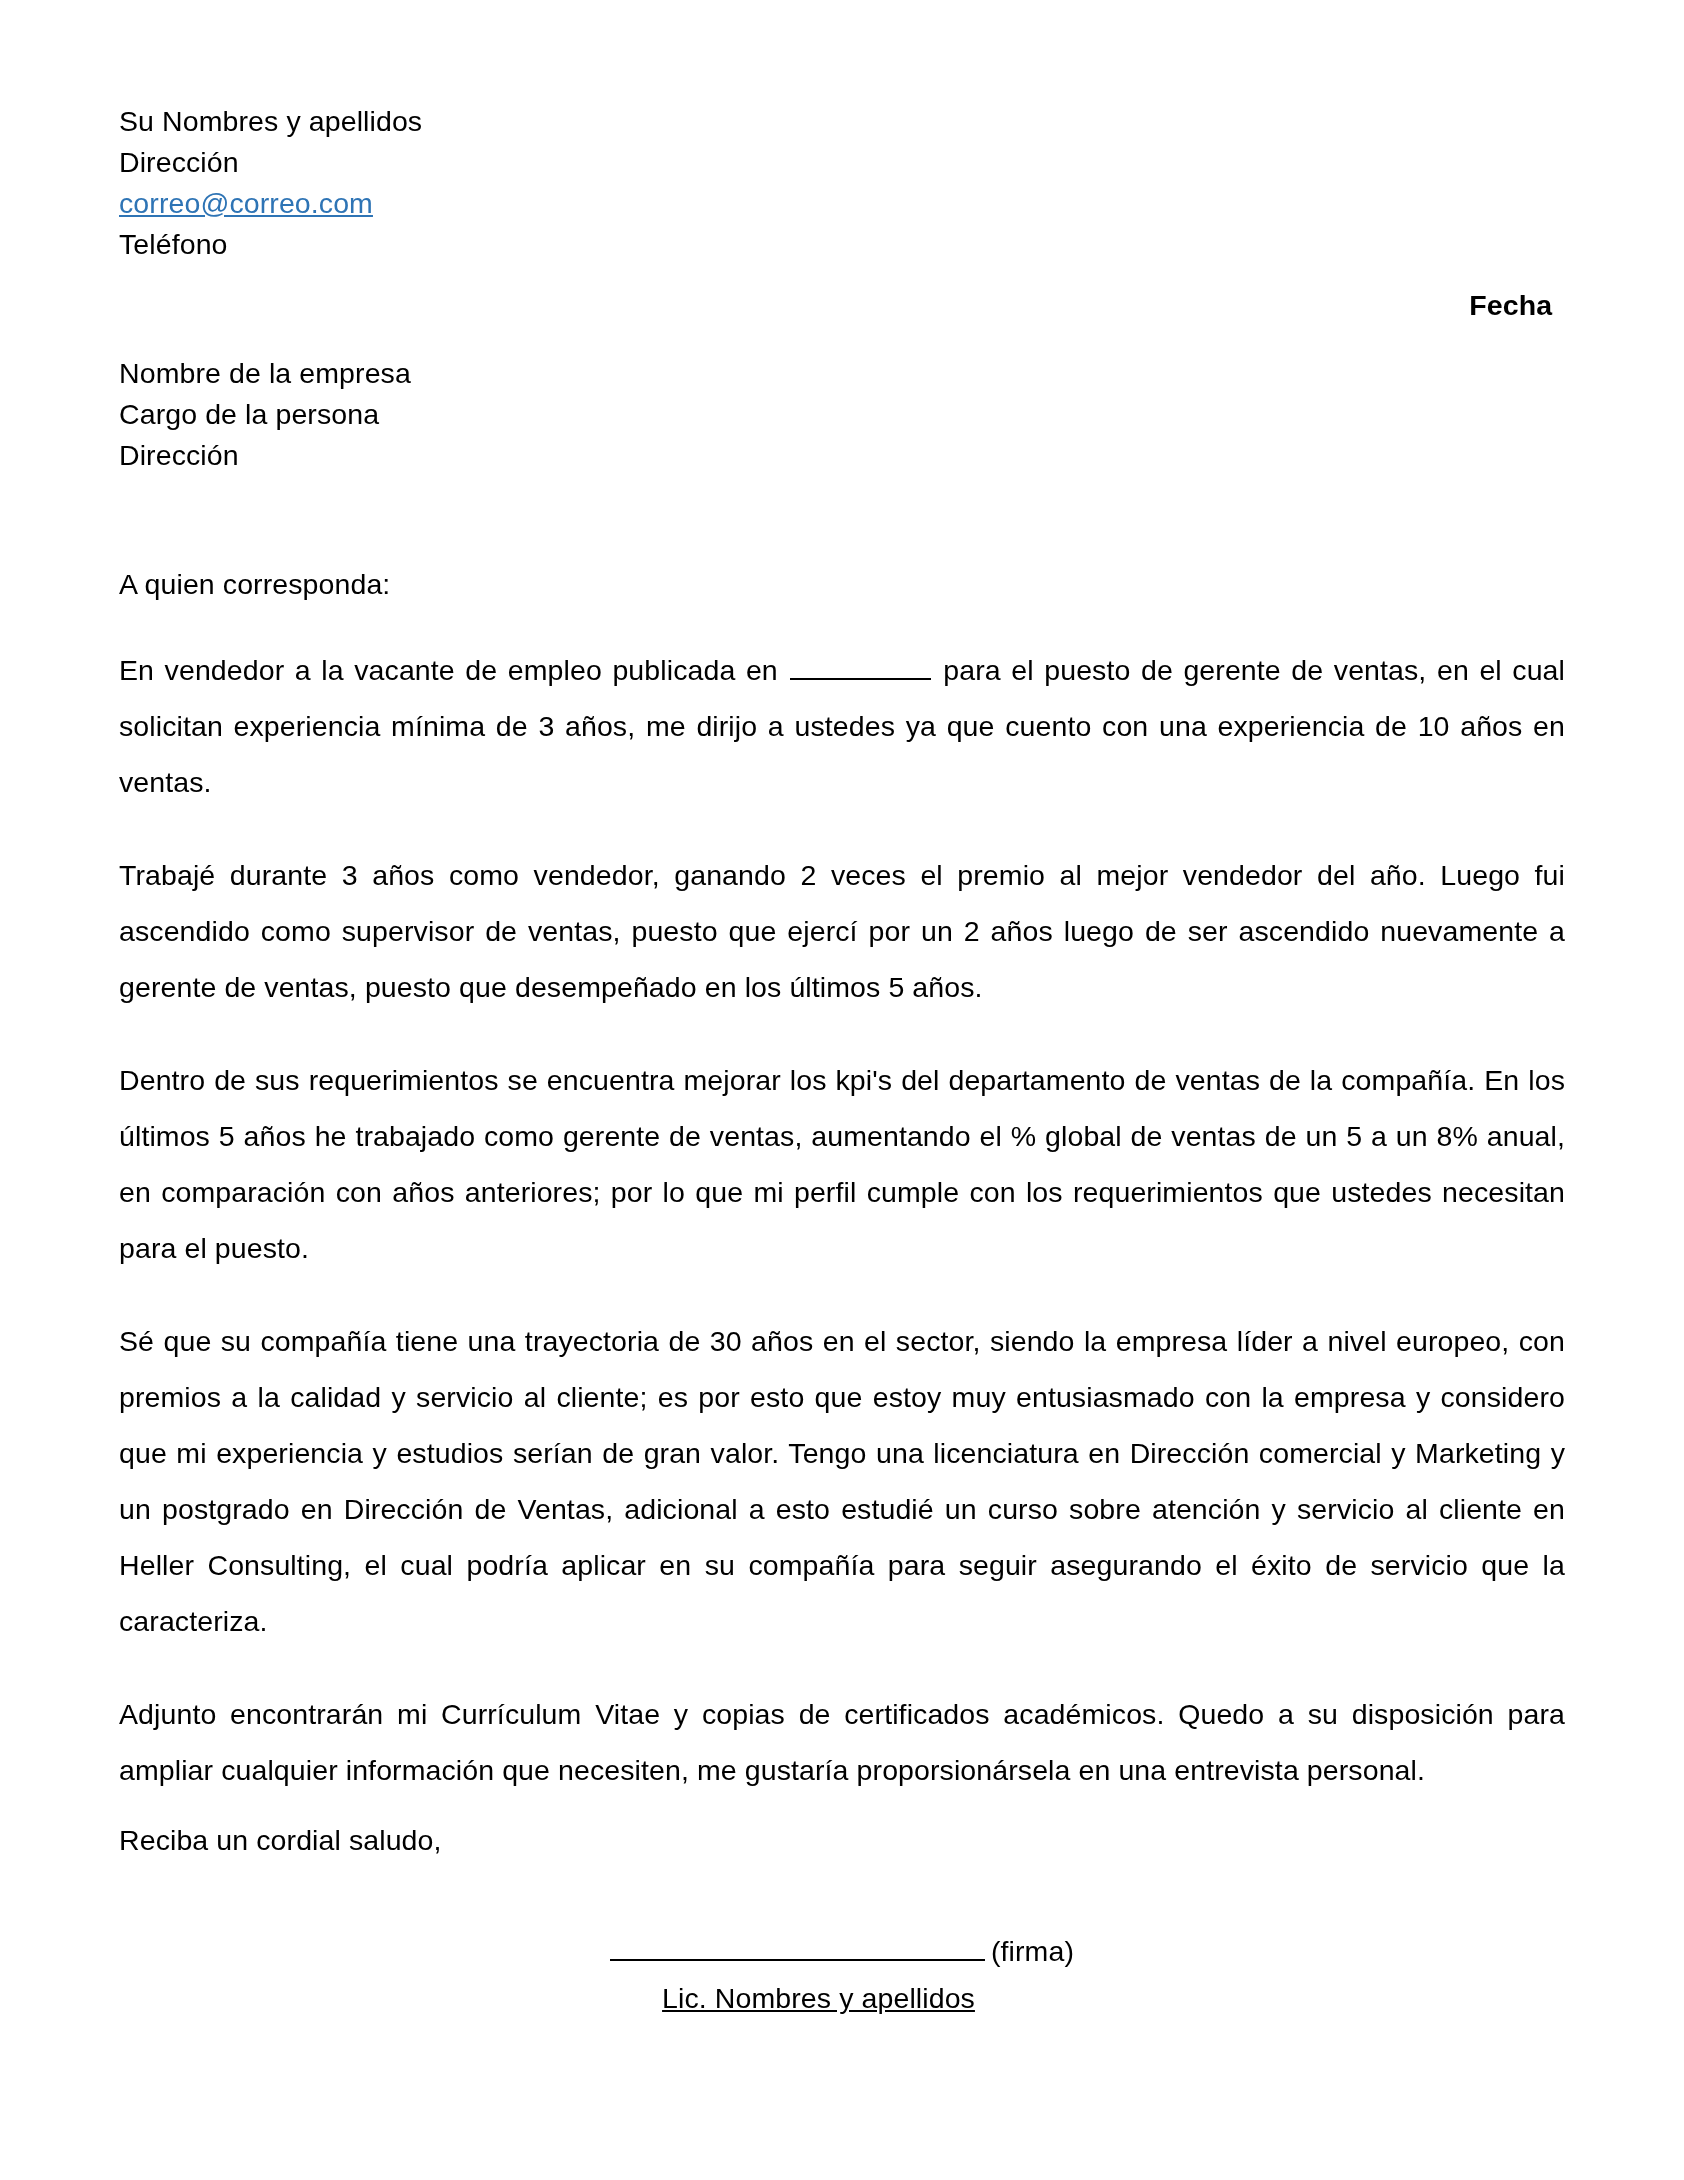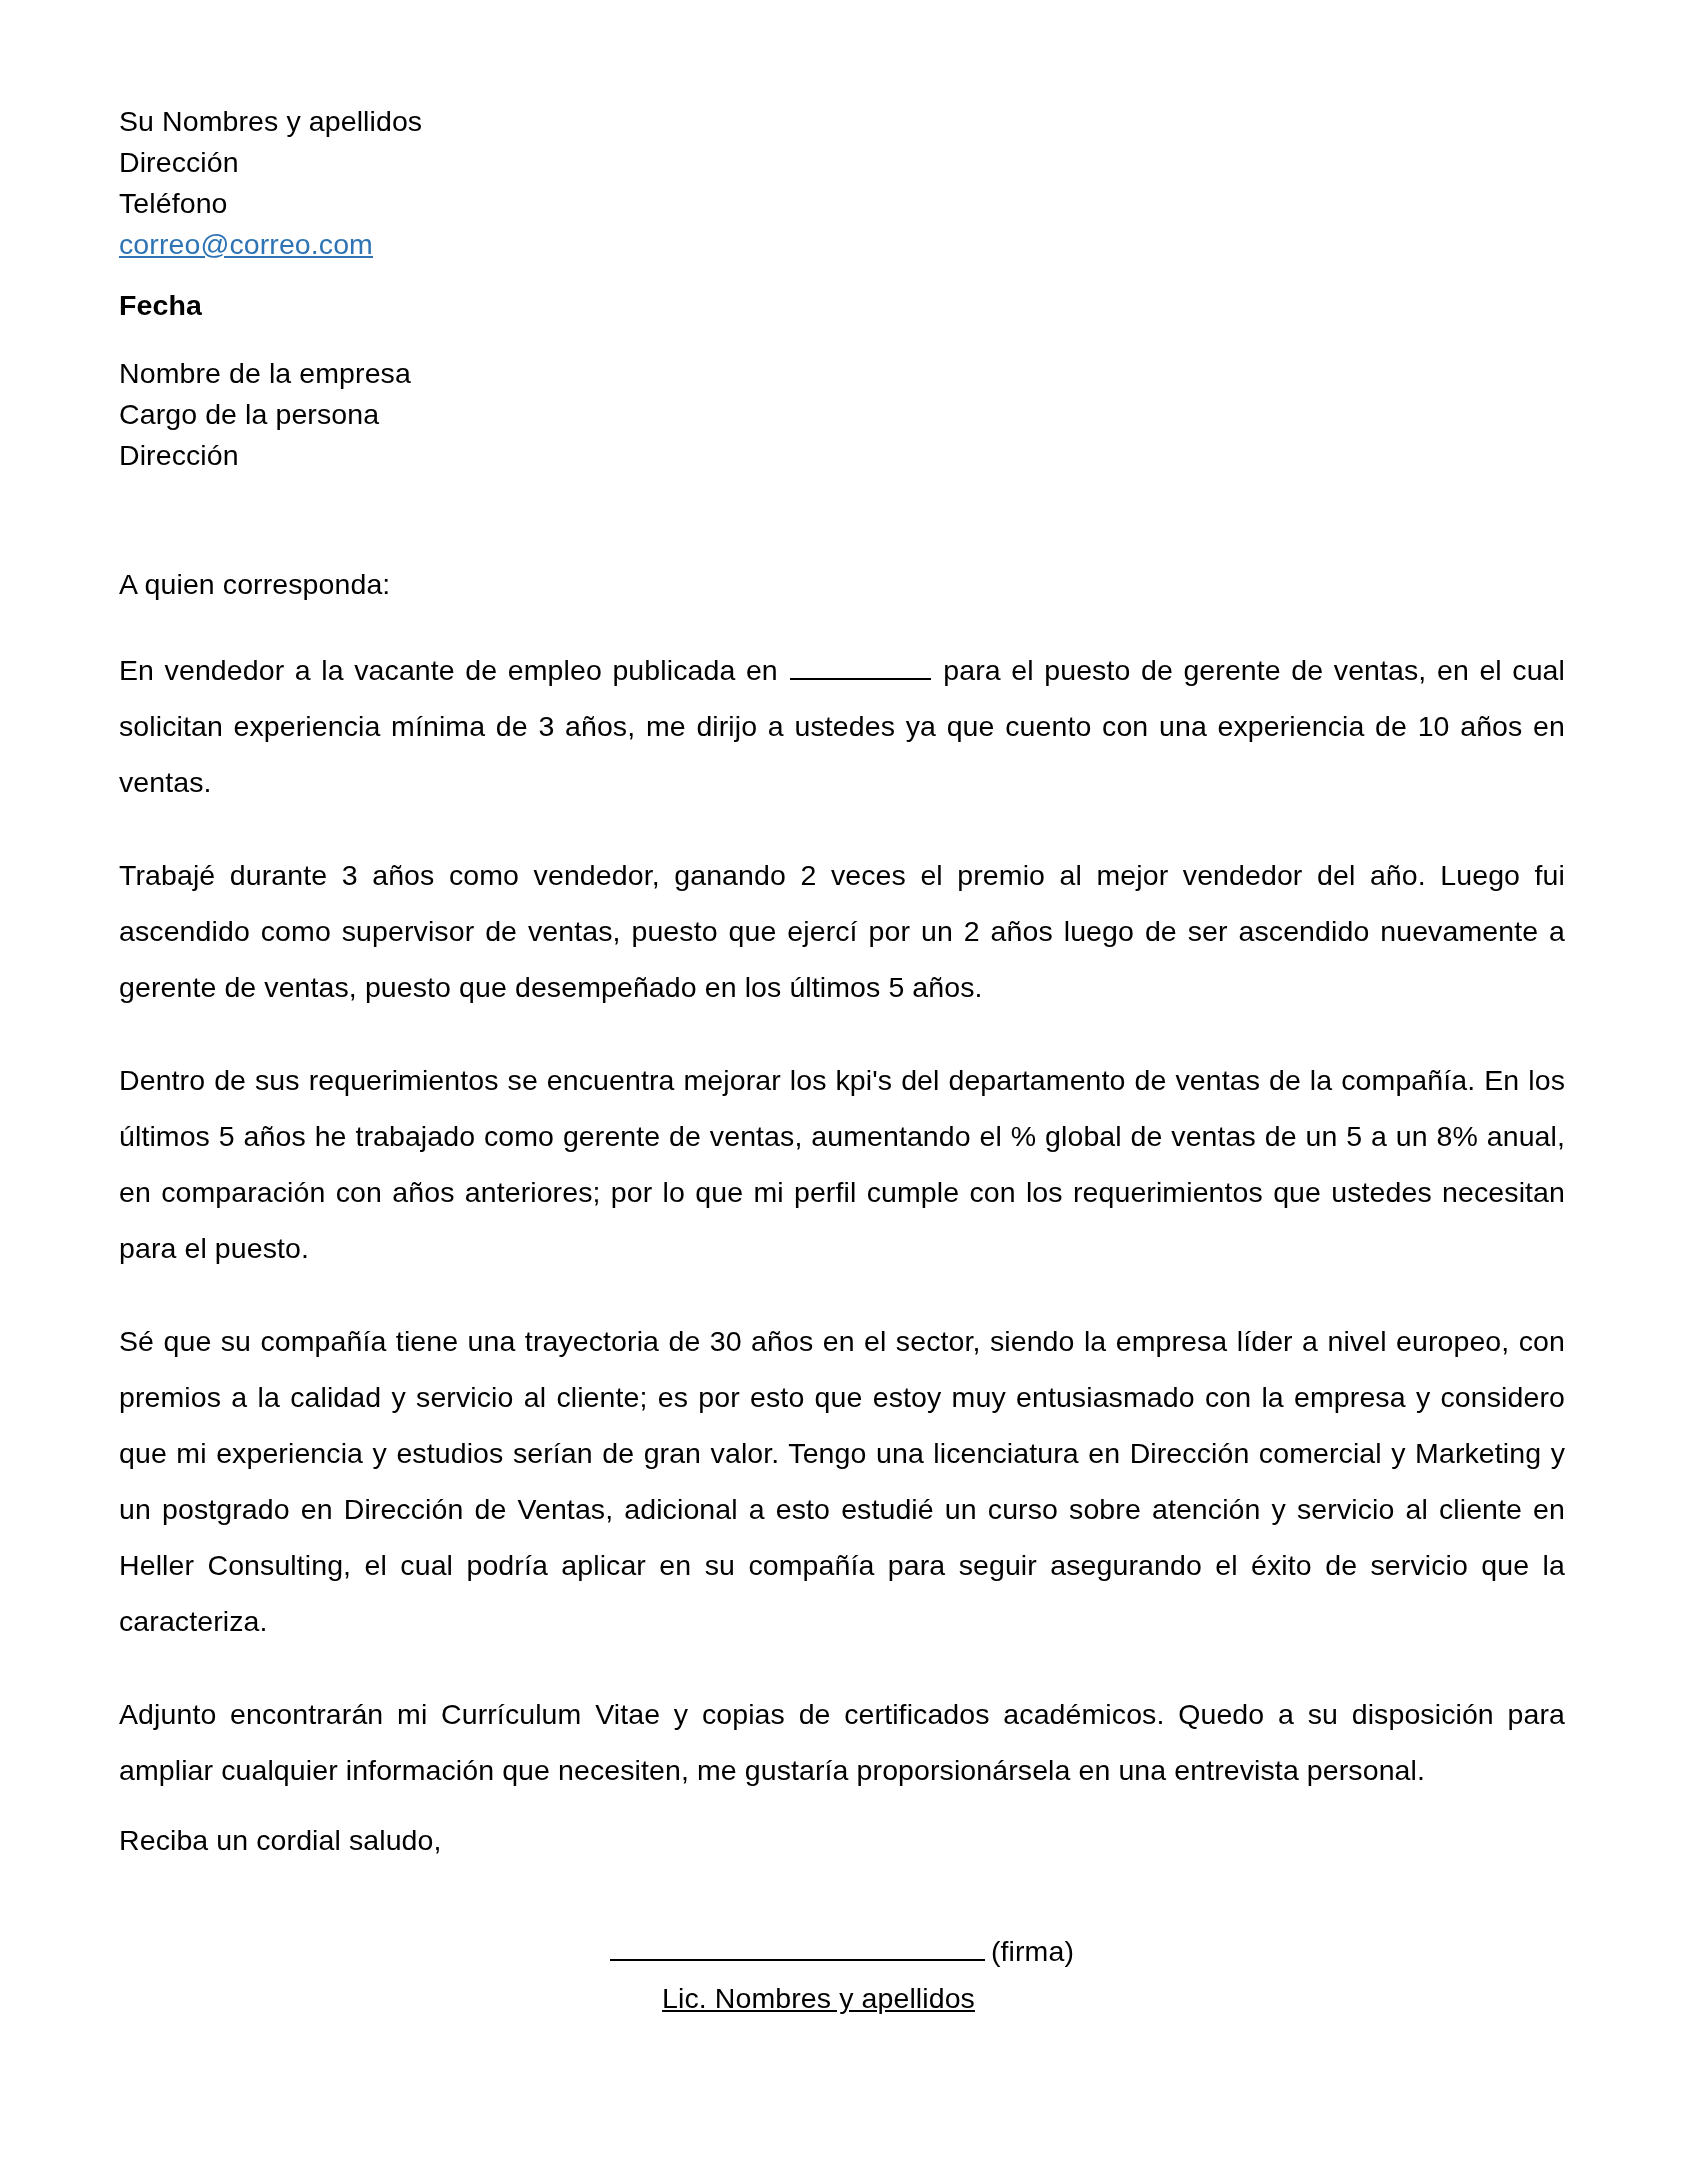--- a/index.html
+++ b/index.html
@@ -37,20 +37,21 @@
     white-space: pre;
   }
   .email-link {
     color: #2E74B5;
     text-decoration: underline;
     cursor: pointer;
   }
 
   
   .date-row {
+    text-align: right;
     font-weight: bold;
     line-height: 41px;
     margin-top: 20.4px;
     padding-right: 12.8px;
   }
 
   
   .recipient-block {
     margin-top: 27px;
   }
@@ -115,22 +116,22 @@
 </style>
 </head>
 <body>
 
 <div class="page">
   <div class="doc-body">
 
     <div class="sender-block">
       <div class="sender-line">Su Nombres y apellidos</div>
       <div class="sender-line">Dirección</div>
+      <div class="sender-line"><span class="email-link">correo@correo.com</span></div>
       <div class="sender-line">Teléfono</div>
-      <div class="sender-line"><span class="email-link">correo@correo.com</span></div>
     </div>
 
     <div class="date-row">Fecha</div>
 
     <div class="recipient-block">
       <div class="recipient-line">Nombre de la empresa</div>
       <div class="recipient-line">Cargo de la persona</div>
       <div class="recipient-line">Dirección</div>
     </div>
 

